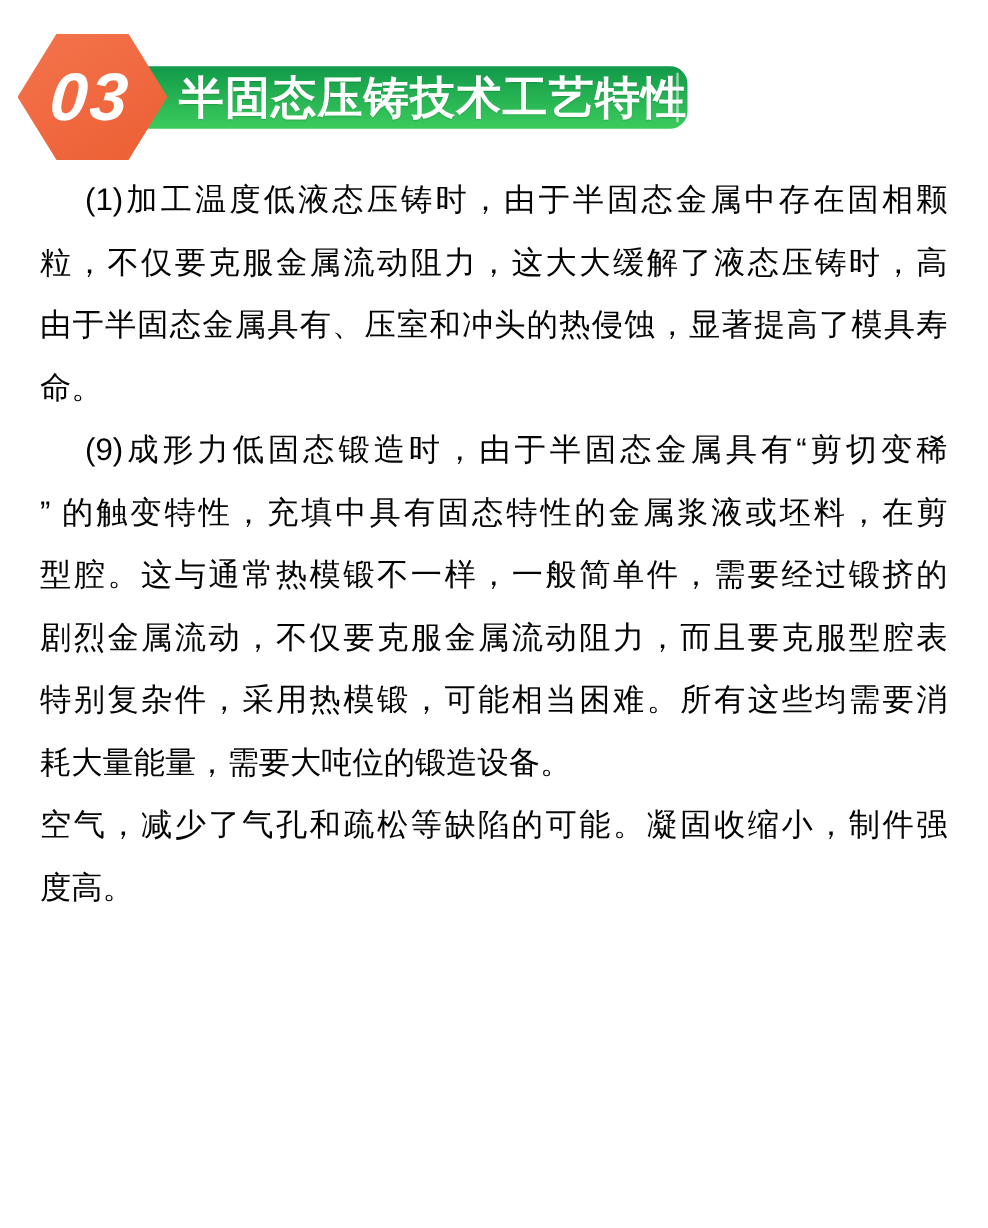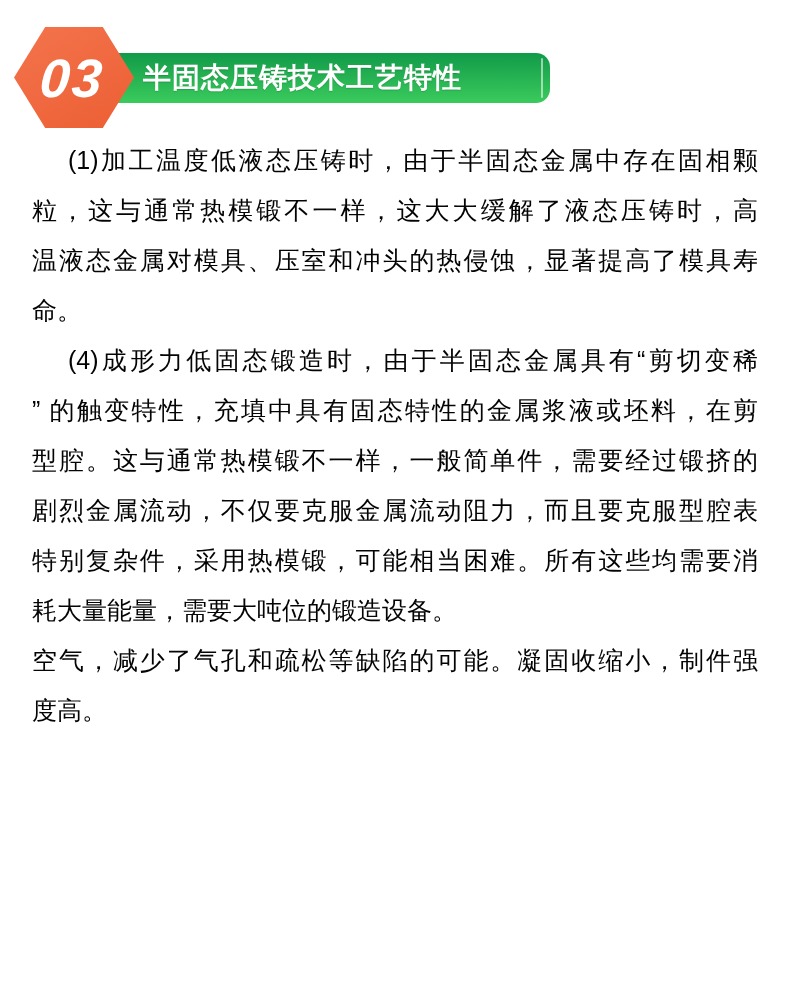--- a/index.html
+++ b/index.html
@@ -42,21 +42,21 @@
     position: absolute;
     right: 7px;
     top: 5px;
     bottom: 5px;
     width: 2px;
     border-radius: 2px;
     background: rgba(255,255,255,0.55);
   }
   .banner-title {
     color: #ffffff;
-    font-size: 28px;
+    font-size: 36px;
     font-weight: 700;
     letter-spacing: 1px;
     white-space: nowrap;
     text-shadow: 0 1px 1px rgba(0,0,0,0.15);
   }
   .hex {
     position: absolute;
     left: 14px;
     top: 27px;
     width: 120px;
@@ -111,26 +111,26 @@
       <span class="banner-title">半固态压铸技术工艺特性</span>
     </div>
     <div class="hex">
       <span class="hex-number">03</span>
     </div>
   </div>
 
   <div class="article">
       <div class="para">
         <div class="line first">(1)加工温度低液态压铸时，由于半固态金属中存在固相颗</div>
-        <div class="line">粒，这与通常热模锻不一样，这大大缓解了液态压铸时，高</div>
-        <div class="line">温液态金属对模具、压室和冲头的热侵蚀，显著提高了模具寿</div>
+        <div class="line">粒，不仅要克服金属流动阻力，这大大缓解了液态压铸时，高</div>
+        <div class="line">由于半固态金属具有、压室和冲头的热侵蚀，显著提高了模具寿</div>
         <div class="line last">命。</div>
       </div>
       <div class="para">
-        <div class="line first">(4)成形力低固态锻造时，由于半固态金属具有“剪切变稀</div>
+        <div class="line first">(9)成形力低固态锻造时，由于半固态金属具有“剪切变稀</div>
         <div class="line">” 的触变特性，充填中具有固态特性的金属浆液或坯料，在剪</div>
         <div class="line">型腔。这与通常热模锻不一样，一般简单件，需要经过锻挤的</div>
         <div class="line">剧烈金属流动，不仅要克服金属流动阻力，而且要克服型腔表</div>
         <div class="line">特别复杂件，采用热模锻，可能相当困难。所有这些均需要消</div>
         <div class="line last">耗大量能量，需要大吨位的锻造设备。</div>
       </div>
       <div class="para">
         <div class="line">空气，减少了气孔和疏松等缺陷的可能。凝固收缩小，制件强</div>
         <div class="line last">度高。</div>
       </div>

